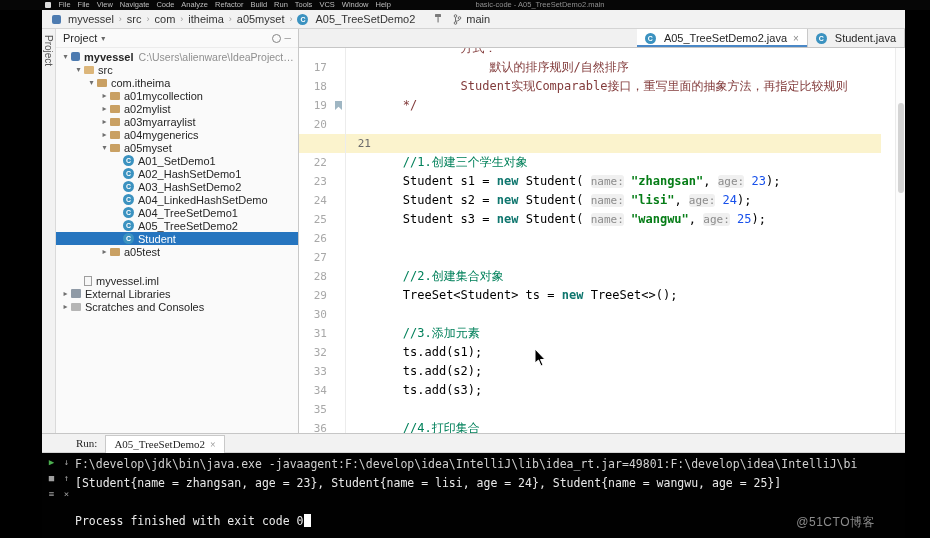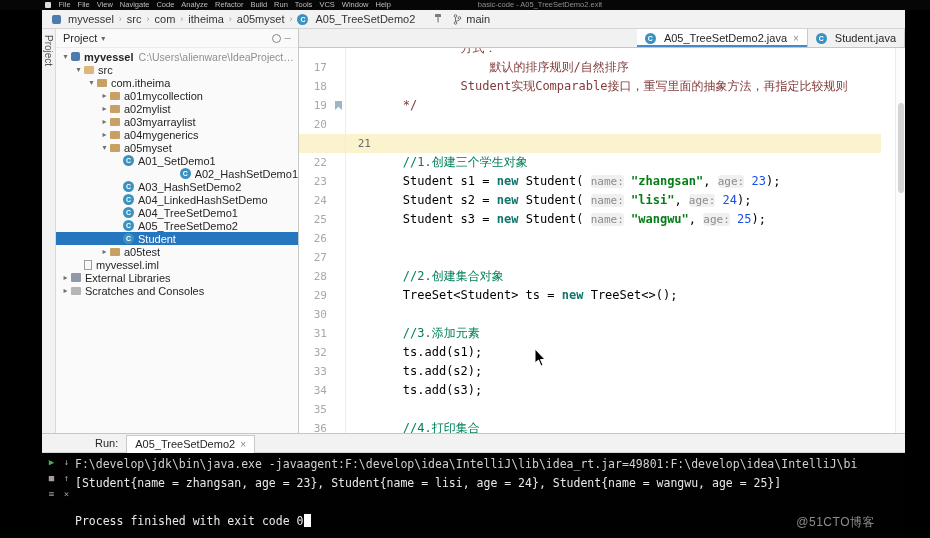--- a/index.html
+++ b/index.html
@@ -91,21 +91,21 @@
   .tk-num{color:#1750eb;}
   .tk-cmt{color:#00805a;}
   .tk-doc{color:#823b3b;}
   .tk-hint{color:#8c8c8c;background:#f0f0f0;border-radius:3px;font-size:11px;}
   .scrollbar{position:absolute;right:0;top:0;bottom:0;width:10px;background:#fcfcfc;border-left:1px solid #ebebeb;z-index:2;}
   .thumb{position:absolute;left:2px;top:55px;width:6px;height:90px;background:#d4d4d4;border-radius:3px;}
 
   
   .bottom{height:105px;flex:none;display:flex;flex-direction:column;border-top:1px solid #c6c6c6;}
   .run-row{height:19px;flex:none;background:#f2f2f2;border-bottom:1px solid #d4d4d4;
-           display:flex;align-items:center;gap:8px;padding-left:53px;font-size:11px;color:#262626;}
+           display:flex;align-items:center;gap:8px;padding-left:34px;font-size:11px;color:#262626;font-family:Liberation Serif, serif;}
   .run-tab{display:flex;align-items:center;gap:5px;background:#fff;border:1px solid #c9c9c9;border-bottom:none;
            height:18px;padding:0 8px;margin-top:1px;}
   .run-tab .x{color:#8a8a8a;font-size:10px;}
   .console{flex:1;background:#010101;position:relative;color:#e9e9e9;
            font-family:"DejaVu Sans Mono","Liberation Mono",monospace;font-size:11.5px;}
   .ctools{position:absolute;left:2px;top:4px;display:flex;}
   .ctcol{display:flex;flex-direction:column;width:15px;align-items:center;gap:6px;}
   .ci{color:#9f9f9f;font-size:9px;line-height:10px;}
   .ci.green{color:#4caf50;}
   .clines{position:absolute;left:33px;top:2px;right:0;white-space:pre;overflow:hidden;}
@@ -132,21 +132,21 @@
         <span class="menu-item">Code</span>
         <span class="menu-item">Analyze</span>
         <span class="menu-item">Refactor</span>
         <span class="menu-item">Build</span>
         <span class="menu-item">Run</span>
         <span class="menu-item">Tools</span>
         <span class="menu-item">VCS</span>
         <span class="menu-item">Window</span>
         <span class="menu-item">Help</span>
       </div>
-    <div class="win-title">basic-code - A05_TreeSetDemo2.exit</div>
+    <div class="win-title">basic-code - A05_TreeSetDemo2.main</div>
   </div>
 
   <div class="strip strip-left"></div>
   <div class="strip strip-right"></div>
 
   <div class="app">
 
     <div class="navbar">
       <div class="crumbs">
           <span class="crumb">
@@ -248,21 +248,21 @@
             <div class="trow" style="padding-left: 43px;">
               <span class="tarrow">▾</span>
               <span class="ic ic-package"></span>
               <span class="tlabel">a05myset</span>
             </div>
             <div class="trow" style="padding-left: 56px;">
               <span class="tarrow"></span>
               <span class="ic ic-class">C</span>
               <span class="tlabel">A01_SetDemo1</span>
             </div>
-            <div class="trow" style="padding-left: 56px; justify-content: flex-end;">
+            <div class="trow" style="padding-left: 56px;">
               <span class="tarrow"></span>
               <span class="ic ic-class">C</span>
               <span class="tlabel">A02_HashSetDemo1</span>
             </div>
             <div class="trow" style="padding-left: 56px;">
               <span class="tarrow"></span>
               <span class="ic ic-class">C</span>
               <span class="tlabel">A03_HashSetDemo2</span>
             </div>
             <div class="trow" style="padding-left: 56px;">
@@ -283,21 +283,21 @@
             <div class="trow sel" style="padding-left: 56px;">
               <span class="tarrow"></span>
               <span class="ic ic-class">C</span>
               <span class="tlabel">Student</span>
             </div>
             <div class="trow" style="padding-left: 43px;">
               <span class="tarrow">▸</span>
               <span class="ic ic-package"></span>
               <span class="tlabel">a05test</span>
             </div>
-            <div class="trow" style="padding-left: 17px;">
+            <div class="trow" style="padding-left: 17px; margin-top: 16px;">
               <span class="tarrow"></span>
               <span class="ic ic-file"></span>
               <span class="tlabel">myvessel.iml</span>
             </div>
             <div class="trow" style="padding-left: 4px;">
               <span class="tarrow">▸</span>
               <span class="ic ic-libraries"></span>
               <span class="tlabel">External Libraries</span>
             </div>
             <div class="trow" style="padding-left: 4px;">

